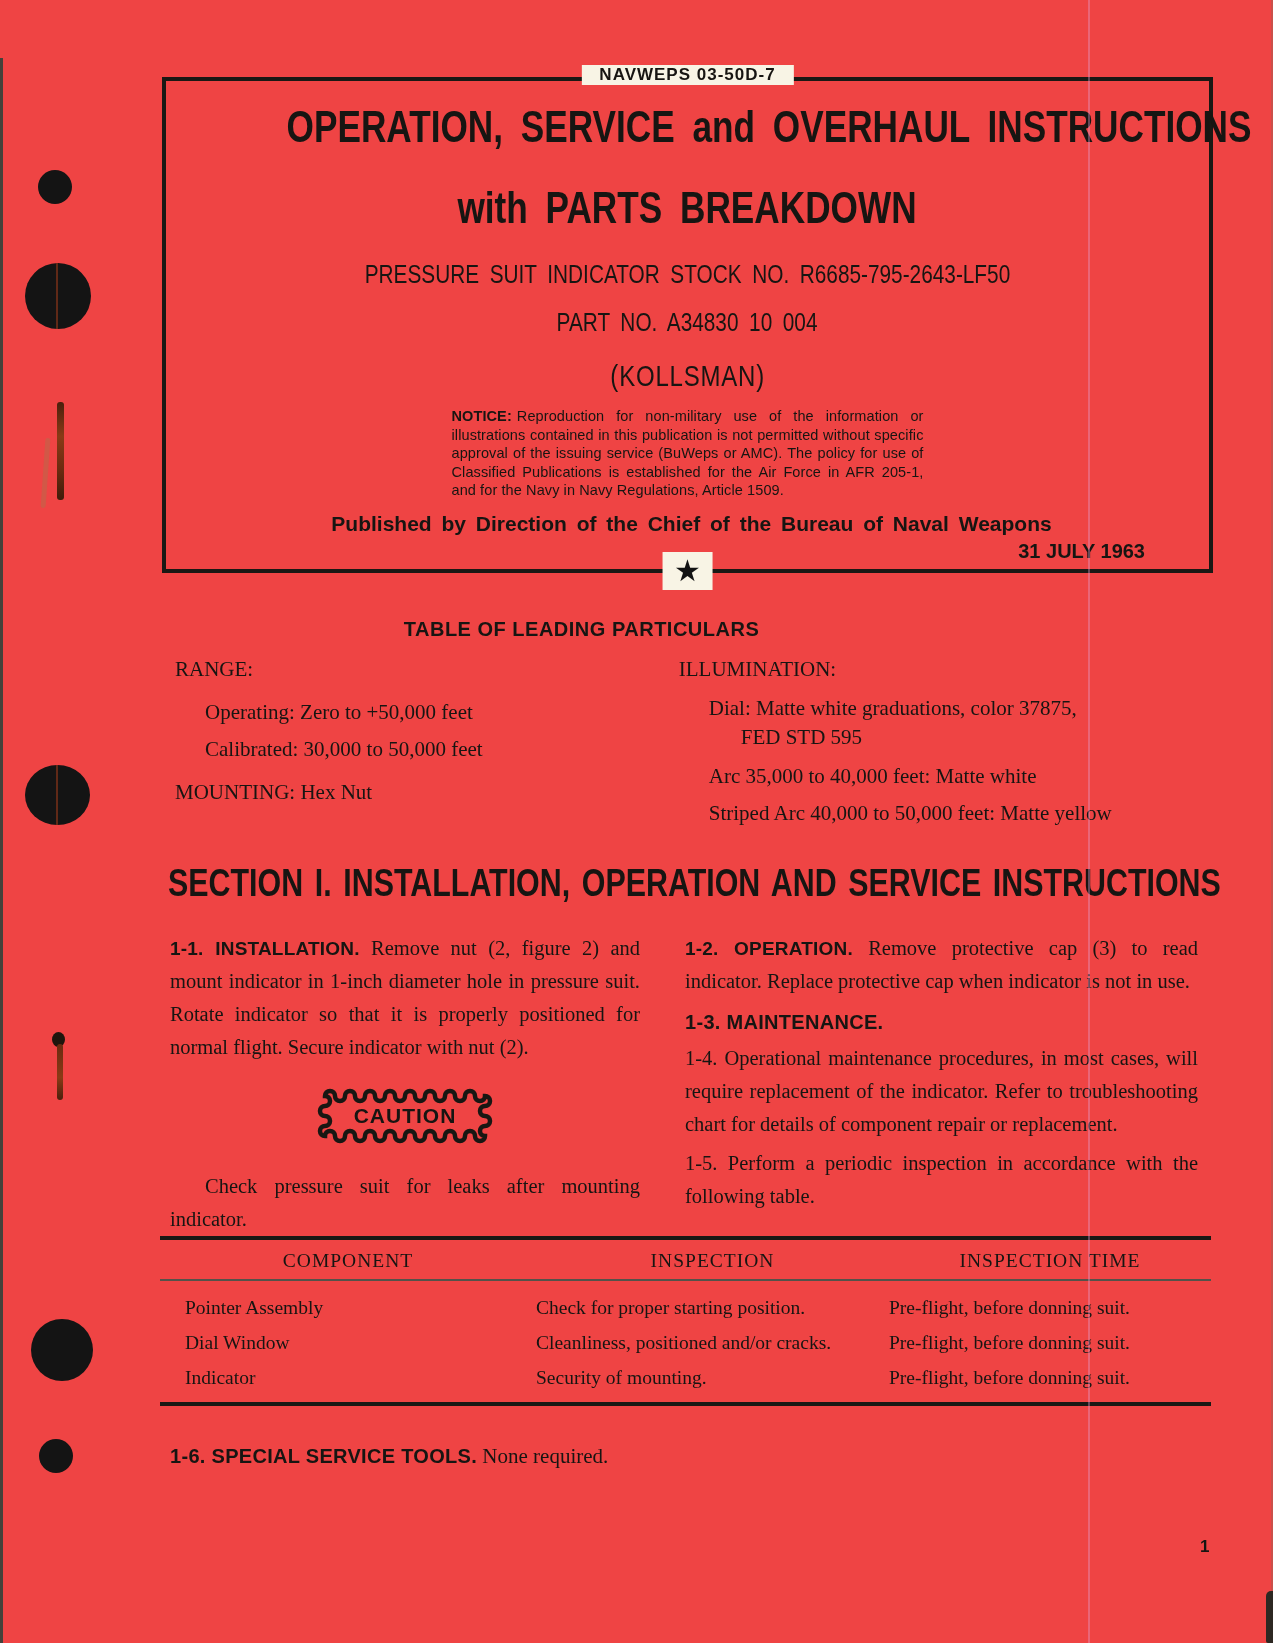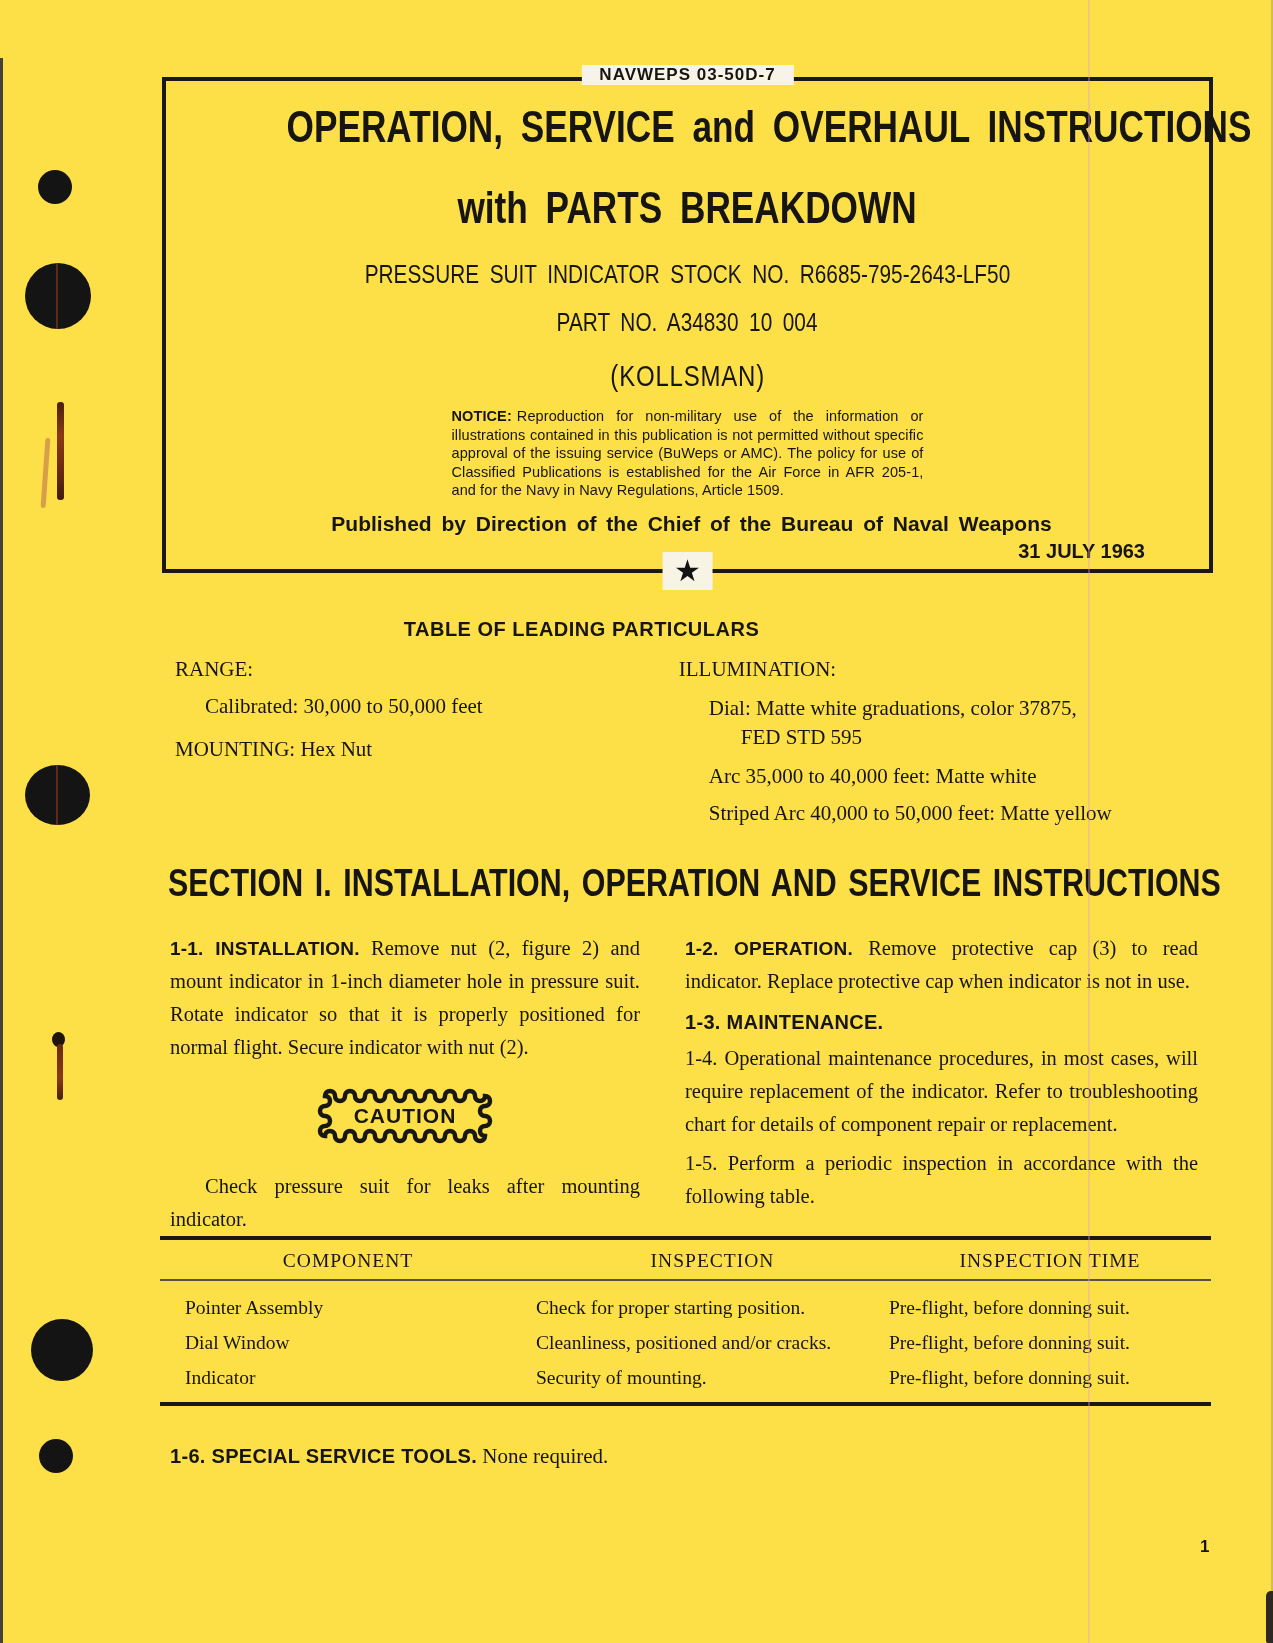--- a/index.html
+++ b/index.html
@@ -1,18 +1,18 @@
 <!DOCTYPE html>
 <html><head>
 <meta charset="utf-8">
 <style>
   html,body{margin:0;padding:0;background:#d8d2c0;}
   .page{
     position:relative;width:1273px;height:1643px;overflow:hidden;
-    background:#fde047;
+    background:#ef4444;
     color:#171512;
     font-family:"Liberation Serif","DejaVu Serif",serif;
   }
   .sans{font-family:"Liberation Sans","DejaVu Sans",sans-serif;}
   .cond{display:inline-block;white-space:nowrap;transform:scaleX(.8);transform-origin:center;}
   .cond-l{display:inline-block;white-space:nowrap;transform:scaleX(.8);transform-origin:left center;}
 
   
   .title-box{
     position:absolute;left:162px;top:77px;width:1051px;height:496px;
@@ -137,20 +137,21 @@
     <div class="star-break">★</div>
   </div>
 
   <div class="content">
 
     <div class="tolp sans">TABLE OF LEADING PARTICULARS</div>
 
     <div class="particulars">
       <div class="part-left">
         <div class="p-row">RANGE:</div>
+        <div class="p-row ind1 mt14">Operating: Zero to +50,000 feet</div>
         <div class="p-row ind1 mt8">Calibrated: 30,000 to 50,000 feet</div>
         <div class="p-row mt14">MOUNTING: Hex Nut</div>
       </div>
       <div class="part-right">
         <div class="p-row">ILLUMINATION:</div>
         <div class="p-row ind1 mt10">Dial: Matte white graduations, color 37875,</div>
         <div class="p-row ind2">FED STD 595</div>
         <div class="p-row ind1 mt10">Arc 35,000 to 40,000 feet: Matte white</div>
         <div class="p-row ind1 mt8">Striped Arc 40,000 to 50,000 feet: Matte yellow</div>
       </div>

